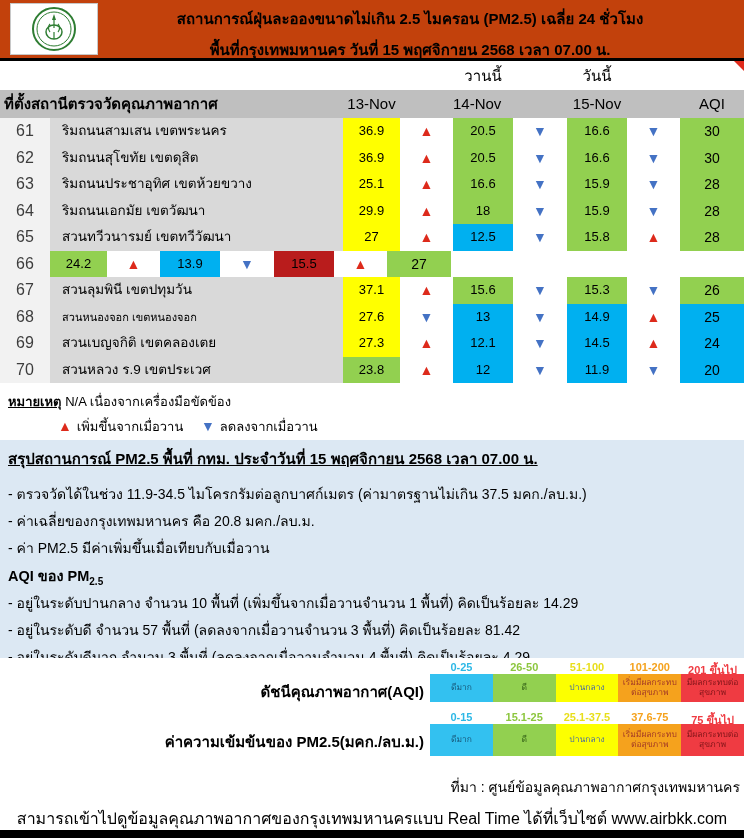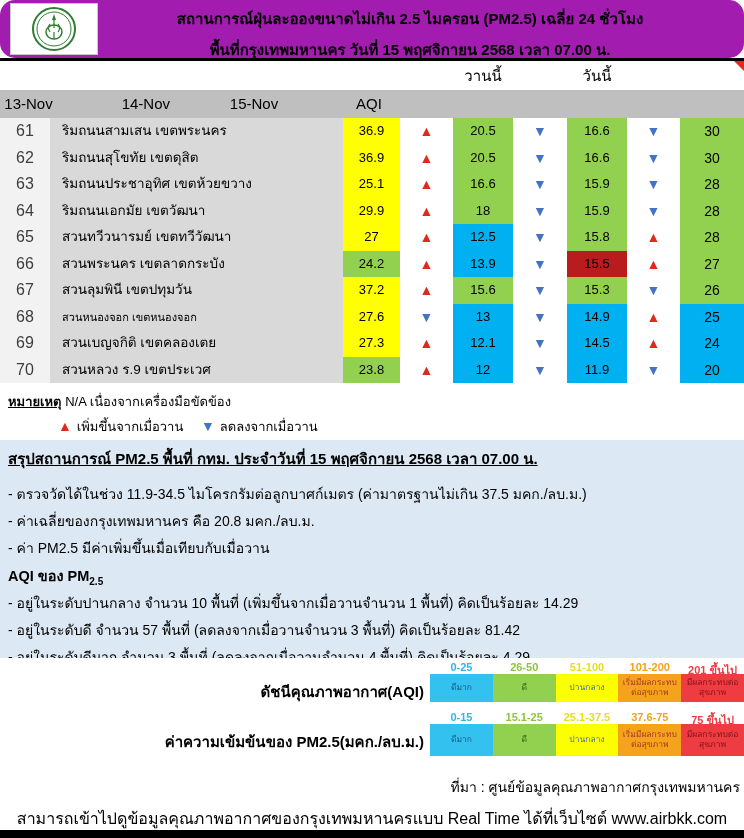--- a/index.html
+++ b/index.html
@@ -1,35 +1,35 @@
 <!DOCTYPE html>
 <html><head>
 <meta charset="utf-8">
 <style>
   html,body{margin:0;padding:0;background:#fff;}
   .page{position:relative;width:744px;height:838px;background:#ffffff;overflow:hidden;
         font-family:"Liberation Sans", sans-serif;color:#000;}
 
   
-  .header{position:absolute;left:0;top:0;width:744px;height:58px;background:#a21caf;border-radius:15px;}
+  .header{position:absolute;left:0;top:0;width:744px;height:58px;background:#c2410c;}
   .logo-box{position:absolute;left:10px;top:3px;width:88px;height:52px;background:#fff;border:1px solid #c8c8c8;box-sizing:border-box;display:flex;align-items:center;justify-content:center;}
   .titles{position:absolute;left:100px;top:0;width:620px;height:58px;text-align:center;}
   .title1{margin-top:7px;font-size:15px;font-weight:bold;}
   .title2{margin-top:7px;font-size:15px;font-weight:bold;}
   .black-line{position:absolute;left:0;top:58px;width:744px;height:3px;background:#000;}
 
   
   .subheader{position:absolute;left:0;top:61px;width:744px;height:29px;background:#fff;display:flex;}
   .sh-sp1{width:453px;} .sh-c{width:60px;text-align:center;font-size:15px;line-height:30px;} .sh-sp2{width:54px;}
   .corner-tri{position:absolute;right:0;top:0;width:0;height:0;border-top:10px solid #e02a1b;border-left:10px solid transparent;}
 
   
   .colheader{position:absolute;left:0;top:90px;width:744px;height:28px;background:#BFBFBF;display:flex;font-size:15px;line-height:28px;}
   .ch-station{width:343px;text-align:left;padding-left:4px;box-sizing:border-box;font-weight:bold;}
-  .ch-13{width:57px;text-align:center;} .ch-g1{width:53px;} .ch-14{width:60px;text-align:right;}
+  .ch-13{width:57px;text-align:center;} .ch-g1{width:53px;} .ch-14{width:60px;text-align:left;}
   .ch-g2{width:54px;} .ch-15{width:60px;text-align:center;} .ch-g3{width:53px;} .ch-aqi{width:64px;text-align:center;}
 
   
   .rows{position:absolute;left:0;top:118px;width:744px;}
   .trow{display:flex;height:26.5px;line-height:26.5px;}
   .c{box-sizing:border-box;overflow:hidden;}
   .num{width:50px;background:#F2F2F2;color:#3d3d3d;text-align:center;font-size:16px;}
   .name{width:293px;background:#D9D9D9;text-align:left;padding-left:12px;font-size:13.5px;}
   .name.small{font-size:11px;}
   .v13{width:57px;text-align:center;font-size:13px;}
@@ -94,20 +94,21 @@
 
   <div class="subheader">
     <div class="sh-sp1"></div>
     <div class="sh-c">วานนี้</div>
     <div class="sh-sp2"></div>
     <div class="sh-c">วันนี้</div>
     <div class="corner-tri"></div>
   </div>
 
   <div class="colheader">
+    <div class="ch-station">ที่ตั้งสถานีตรวจวัดคุณภาพอากาศ</div>
     <div class="ch-13">13-Nov</div>
     <div class="ch-g1"></div>
     <div class="ch-14">14-Nov</div>
     <div class="ch-g2"></div>
     <div class="ch-15">15-Nov</div>
     <div class="ch-g3"></div>
     <div class="ch-aqi">AQI</div>
   </div>
 
   <div class="rows" id="rows">
@@ -161,33 +162,32 @@
         <div class="c v13" style="background:#FFFF00">27</div>
         <div class="c a1 tri up">▲</div>
         <div class="c v14" style="background:#00B0F0">12.5</div>
         <div class="c a2 tri down">▼</div>
         <div class="c v15" style="background:#92D050">15.8</div>
         <div class="c a3 tri up">▲</div>
         <div class="c vaqi" style="background:#92D050">28</div>
       </div>
       <div class="trow">
         <div class="c num">66</div>
-        <div class="c name">สวนพระนคร เขตลาดกระบัง</div>
         <div class="c v13" style="background:#92D050">24.2</div>
         <div class="c a1 tri up">▲</div>
         <div class="c v14" style="background:#00B0F0">13.9</div>
         <div class="c a2 tri down">▼</div>
         <div class="c v15" style="background:#b91c1c">15.5</div>
         <div class="c a3 tri up">▲</div>
         <div class="c vaqi" style="background:#92D050">27</div>
       </div>
       <div class="trow">
         <div class="c num">67</div>
         <div class="c name">สวนลุมพินี เขตปทุมวัน</div>
-        <div class="c v13" style="background:#FFFF00">37.2</div>
+        <div class="c v13" style="background:#FFFF00">37.1</div>
         <div class="c a1 tri up">▲</div>
         <div class="c v14" style="background:#92D050">15.6</div>
         <div class="c a2 tri down">▼</div>
         <div class="c v15" style="background:#92D050">15.3</div>
         <div class="c a3 tri down">▼</div>
         <div class="c vaqi" style="background:#92D050">26</div>
       </div>
       <div class="trow">
         <div class="c num">68</div>
         <div class="c name small">สวนหนองจอก เขตหนองจอก</div>

